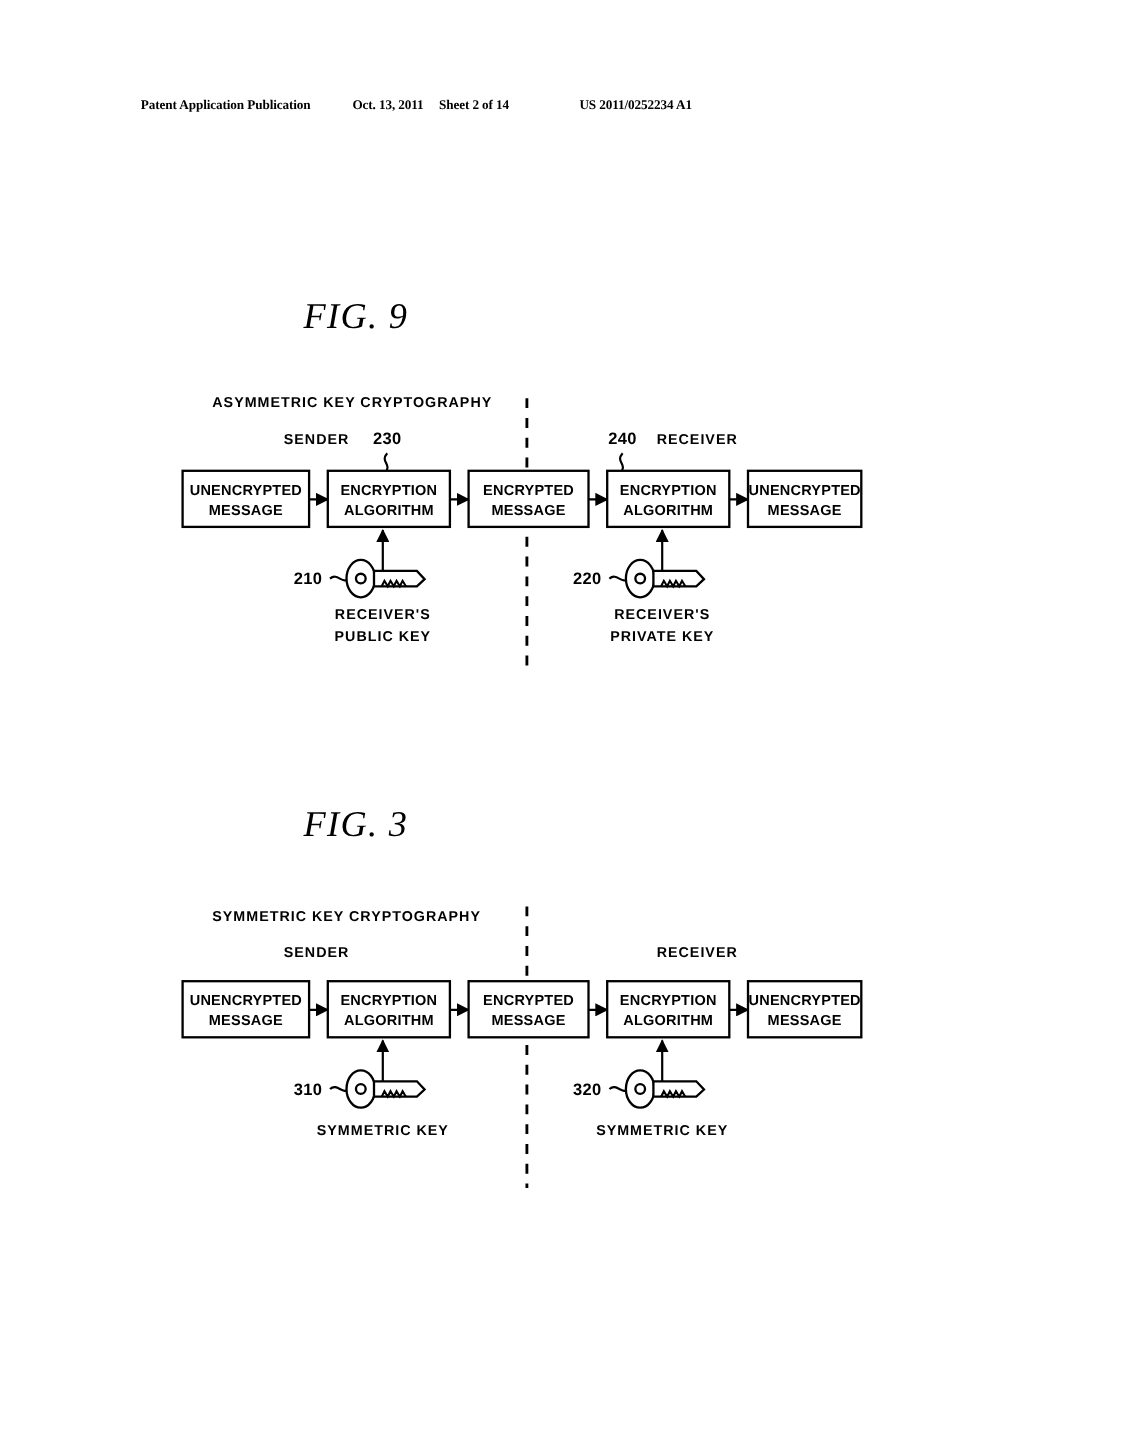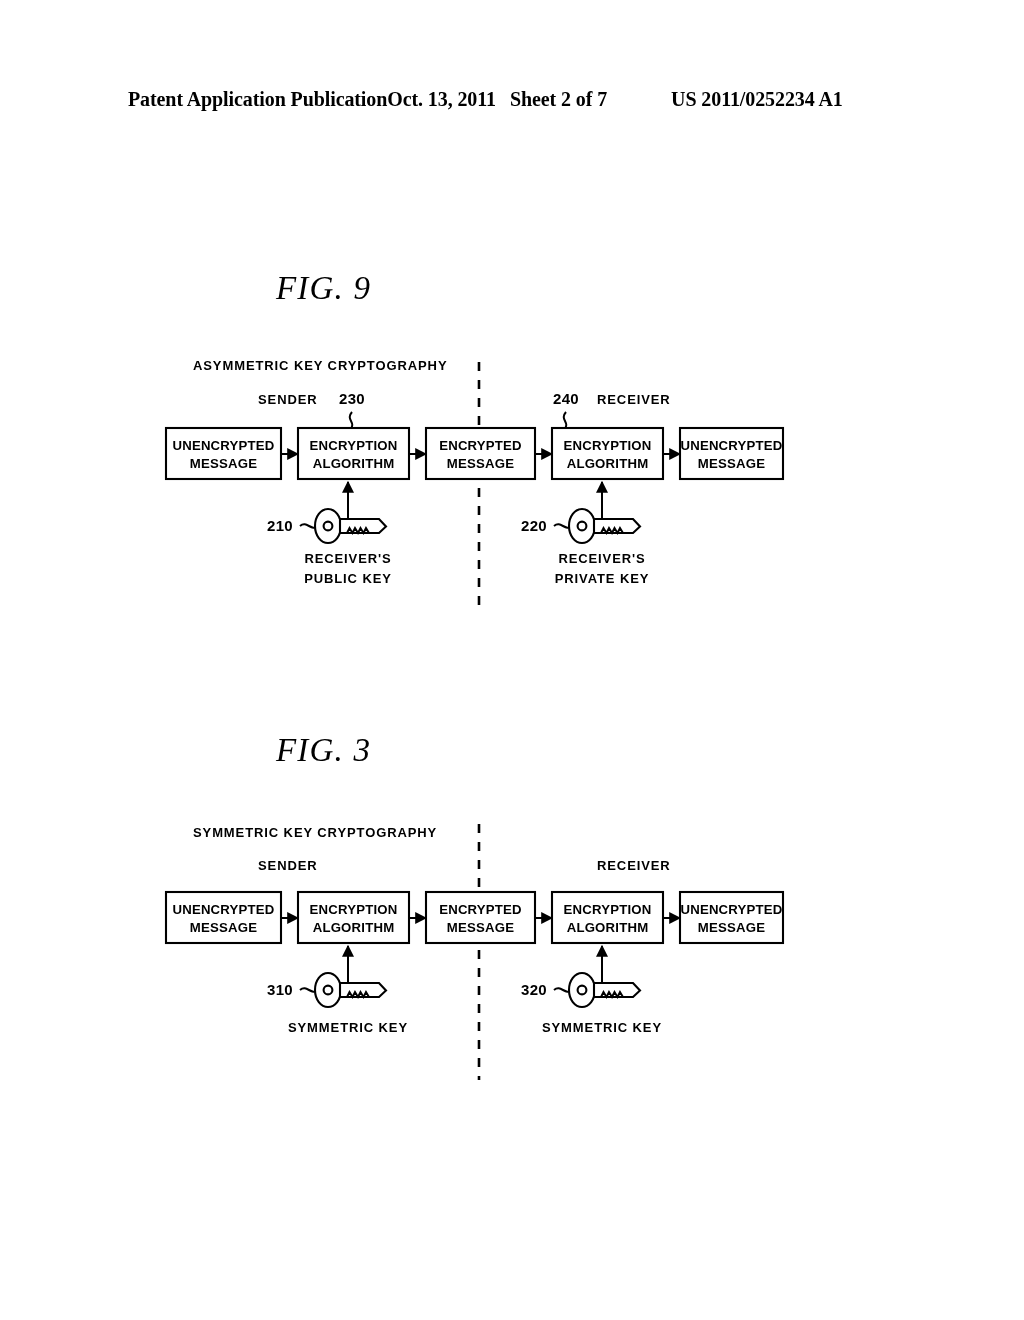--- a/index.html
+++ b/index.html
@@ -20,26 +20,26 @@
   .page-header {
     position: absolute;
     top: 88px;
     left: 128px;
     width: 768px;
     height: 26px;
     display: flex;
     align-items: baseline;
     font-family: "Liberation Serif", serif;
     font-weight: bold;
-    font-size: 20px;
+    font-size: 12px;
     letter-spacing: -0.1px;
     white-space: nowrap;
   }
   .hdr-pub   { }
-  .hdr-date  { }
+  .hdr-date  { margin-left: 38px; }
   .hdr-sheet { margin-left: 14px; }
   .hdr-num   { margin-left: 64px; }
 
   
   .figure { position: absolute; left: 0; width: 1024px; }
   #figure-2 { top: 270px; height: 360px; }
   #figure-3 { top: 732px; height: 370px; }
 
   .fig-title {
     position: absolute;
@@ -114,21 +114,21 @@
     stroke: #000000;
     stroke-width: 2px;
   }
 </style>
 </head>
 <body>
 
 <div class="page-header">
   <span class="hdr-pub">Patent Application Publication</span>
   <span class="hdr-date">Oct. 13, 2011</span>
-  <span class="hdr-sheet">Sheet 2 of 7</span>
+  <span class="hdr-sheet">Sheet 2 of 14</span>
   <span class="hdr-num">US 2011/0252234 A1</span>
 </div>
 
 <div class="figure" id="figure-2">
 
   <div class="fig-title">FIG. 9</div>
 
   <svg class="fig-canvas" viewBox="0 0 1024 370">
 
     <text class="dwg-text-sm" x="193" y="100">ASYMMETRIC KEY CRYPTOGRAPHY</text>

